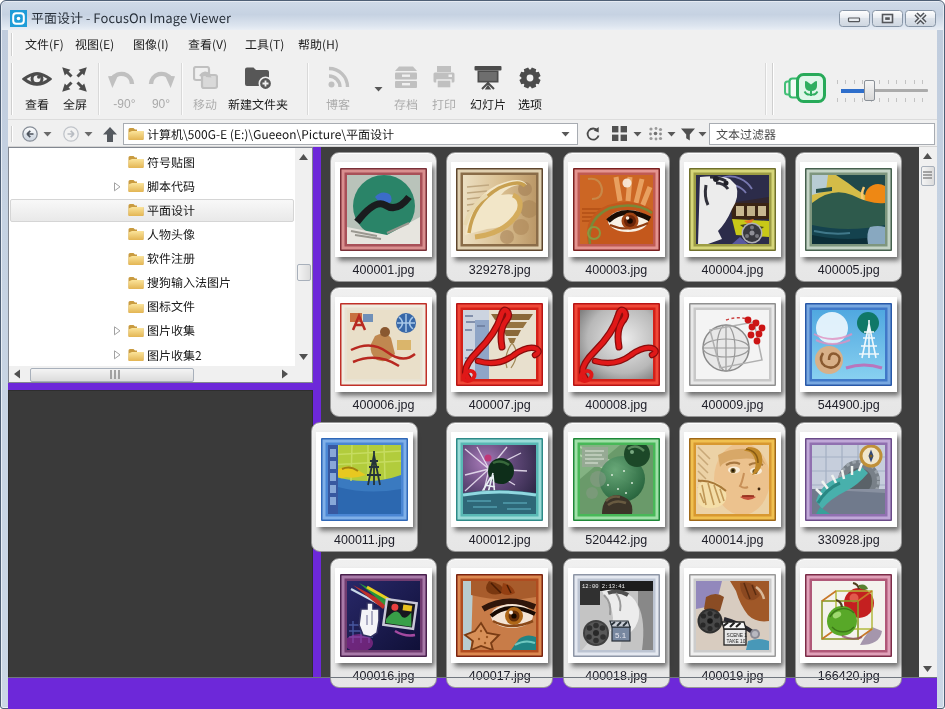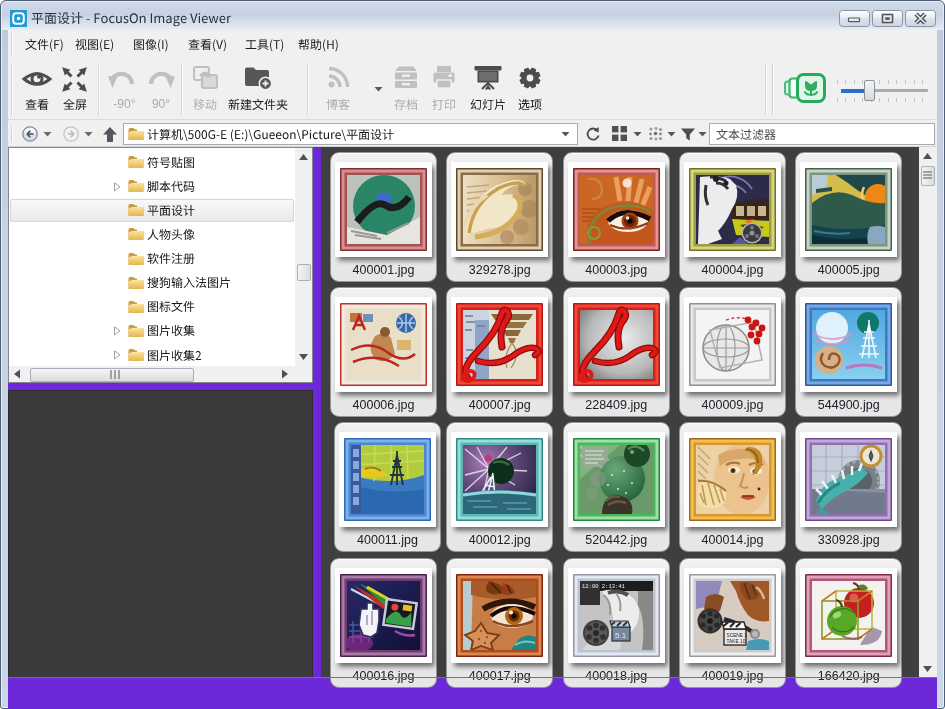--- a/index.html
+++ b/index.html
@@ -643,21 +643,21 @@
             <rect width="73" height="69" fill="url(#q8)"></rect>
           </svg>
           <g fill="none" stroke-linecap="round">
             <path d="M12,75 Q4,66 22,48 Q40,30 45,13 Q47,5 51,8 Q55,12 49,19 Q43,28 46,44" stroke="#8a0c0c" stroke-width="7"></path>
             <path d="M12,75 Q4,66 22,48 Q40,30 45,13 Q47,5 51,8 Q55,12 49,19 Q43,28 46,44" stroke="#e01818" stroke-width="4.5"></path>
             <path d="M22,58 Q42,64 58,52 Q72,42 81,46 Q85,49 79,52" stroke="#8a0c0c" stroke-width="6.5"></path>
             <path d="M22,58 Q42,64 58,52 Q72,42 81,46 Q85,49 79,52" stroke="#e01818" stroke-width="4"></path>
             <ellipse cx="13" cy="73" rx="6" ry="4.5" stroke="#e01818" stroke-width="4" transform="rotate(-35 13 73)"></ellipse>
           </g>
         </svg>
-        <div class="fn">228409.jpg</div>
+        <div class="fn">400008.jpg</div>
       </div>
 <div class="card" style="left:671px;top:140px">
         <div class="tbk"></div>
         <svg class="abs" style="left:9px;top:15px" width="87" height="83">
           <rect width="87" height="83" rx="1" fill="#909090"></rect>
           <rect x="1.5" y="1.5" width="84" height="80" fill="#e8e8e8"></rect>
           <rect x="4.5" y="4.5" width="78" height="74" fill="#c8c8c8"></rect>
           <svg x="7" y="7" width="73" height="69" viewBox="0 0 73 69">
             <rect width="73" height="69" fill="#ddd"></rect>
             <rect width="73" height="69" fill="#f4f4f4"></rect>
@@ -699,21 +699,21 @@
             <path d="M4,30 Q20,38 38,30 M2,24 Q20,34 40,24" stroke="#e090c0" stroke-width="2" fill="none" opacity=".8"></path>
             <circle cx="56" cy="13" r="11" fill="#107868"></circle>
             <path d="M57,48 L57,10 M50,48 L57,14 M64,48 L57,14 M51,28 L63,28 M52,22 L62,22 M49,36 L65,36 M47,44 L67,44" stroke="#f0f8fc" stroke-width="1.6" fill="none"></path>
             <circle cx="17" cy="50" r="14" fill="#d8b088"></circle>
             <path d="M17,50 Q17,42 24,44 Q30,47 26,54 Q21,60 13,56 Q6,51 11,43" stroke="#8a5a30" stroke-width="2.5" fill="none"></path>
             <path d="M34,58 Q52,52 70,58" stroke="#c860b0" stroke-width="3" fill="none" opacity=".8"></path>
           </svg>
         </svg>
         <div class="fn">544900.jpg</div>
       </div>
-<div class="card" style="left:326px;top:275.3px">
+<div class="card" style="left:303px;top:275.3px">
         <div class="tbk"></div>
         <svg class="abs" style="left:9px;top:15px" width="87" height="83">
           <rect width="87" height="83" rx="1" fill="#3068b8"></rect>
           <rect x="1.5" y="1.5" width="84" height="80" fill="#80b0e8"></rect>
           <rect x="4.5" y="4.5" width="78" height="74" fill="#4a86d4"></rect>
           <svg x="7" y="7" width="73" height="69" viewBox="0 0 73 69">
             <rect width="73" height="69" fill="#ddd"></rect>
             <rect width="73" height="69" fill="#3a7ac0"></rect>
             <path d="M0,0 L73,0 73,30 Q40,42 0,30 Z" fill="#b2cc3c"></path>
             <path d="M0,10 L73,6 M0,20 L73,16 M10,0 L8,34 M24,0 L23,36 M40,0 L40,36 M56,0 L57,34" stroke="#c6dc60" stroke-width="1.5"></path>

